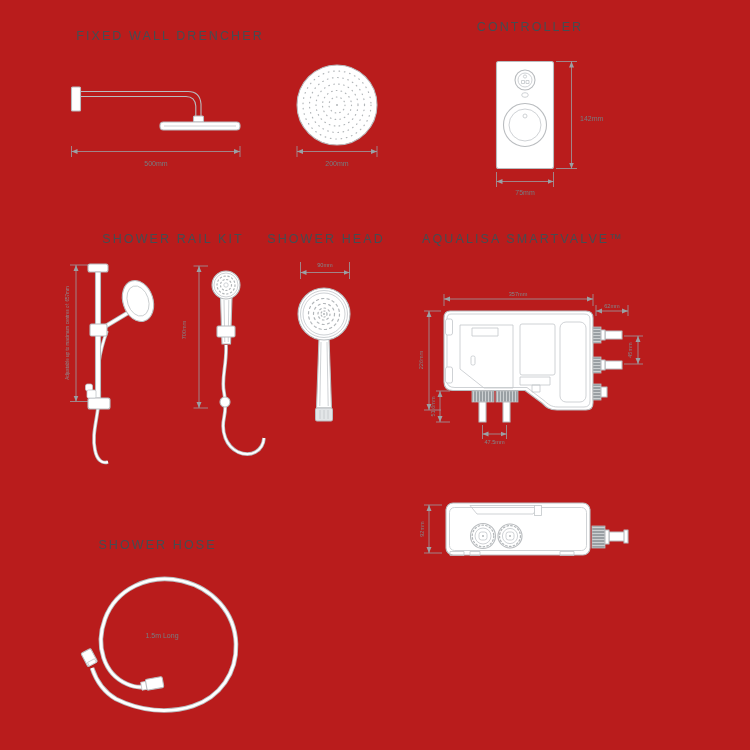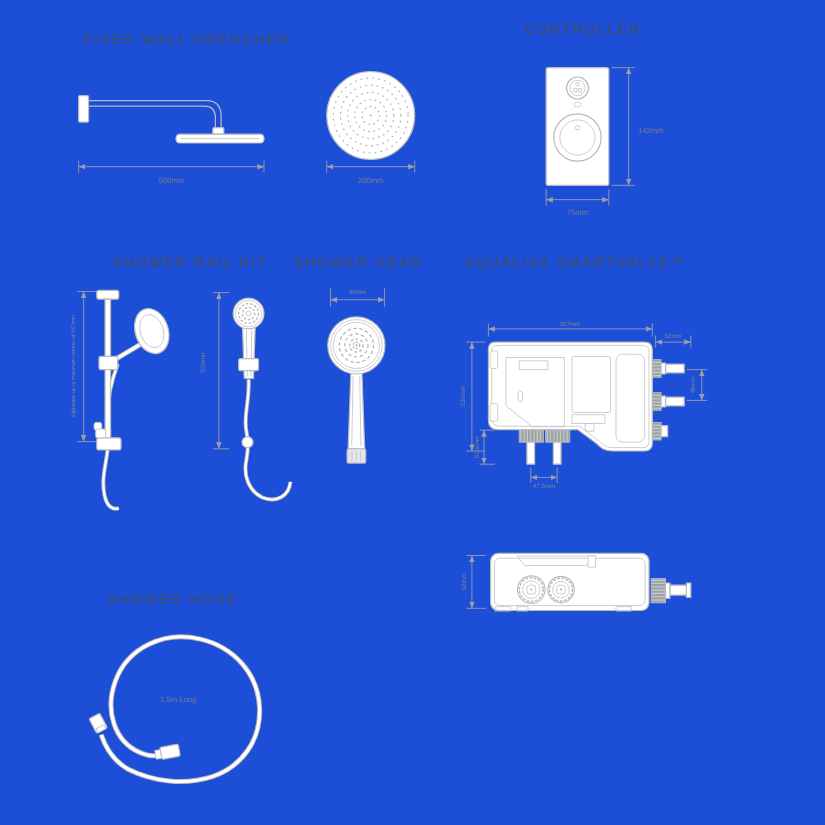--- a/index.html
+++ b/index.html
@@ -1,16 +1,16 @@
 <!DOCTYPE html>
 <html><head>
 <meta charset="utf-8">
 <style>
   html,body{margin:0;padding:0;background:#ffffff;}
-  .stage{position:relative;width:750px;height:750px;background:#1d4ed8;overflow:hidden;
+  .stage{position:relative;width:750px;height:750px;background:#b91c1c;overflow:hidden;
          font-family:"Liberation Sans",sans-serif;}
   svg text{font-family:"Liberation Sans",sans-serif;}
   .t-main{font-size:12.5px;letter-spacing:2.1px;fill:#454d52;}
   .t-dim{font-size:7px;fill:#777d81;}
   .t-dim-s{font-size:5.6px;fill:#81878b;}
   .t-note{font-size:4.6px;fill:#8b9094;}
   .ln{fill:none;stroke:#b9bcbf;stroke-width:1.1;stroke-linejoin:round;stroke-linecap:round;}
   .ln-f{fill:#ffffff;stroke:#b9bcbf;stroke-width:1.1;stroke-linejoin:round;}
   .th{fill:none;stroke:#c3c7ca;stroke-width:0.8;stroke-linejoin:round;}
   .th-f{fill:#ffffff;stroke:#c3c7ca;stroke-width:0.8;}

